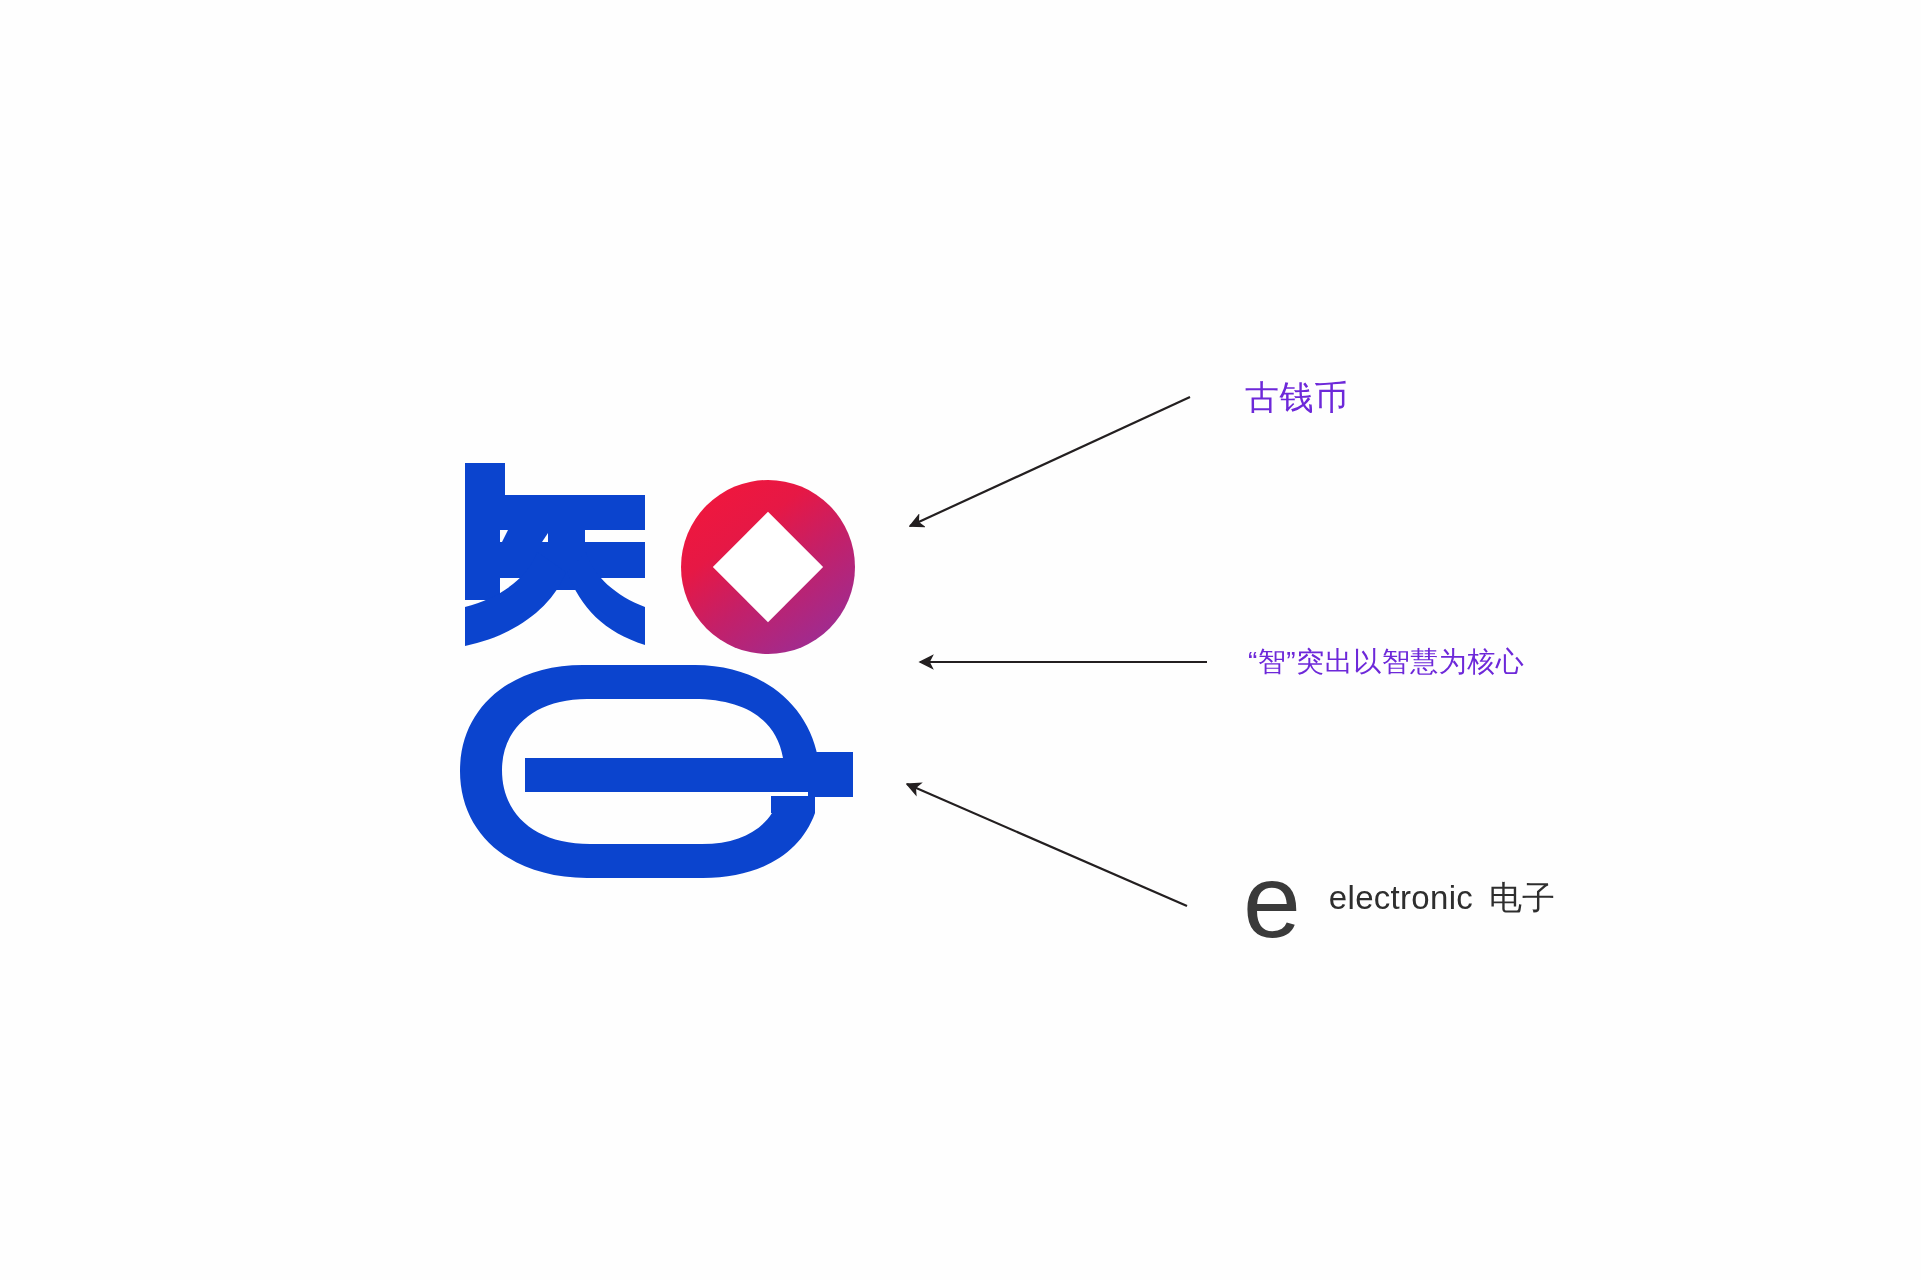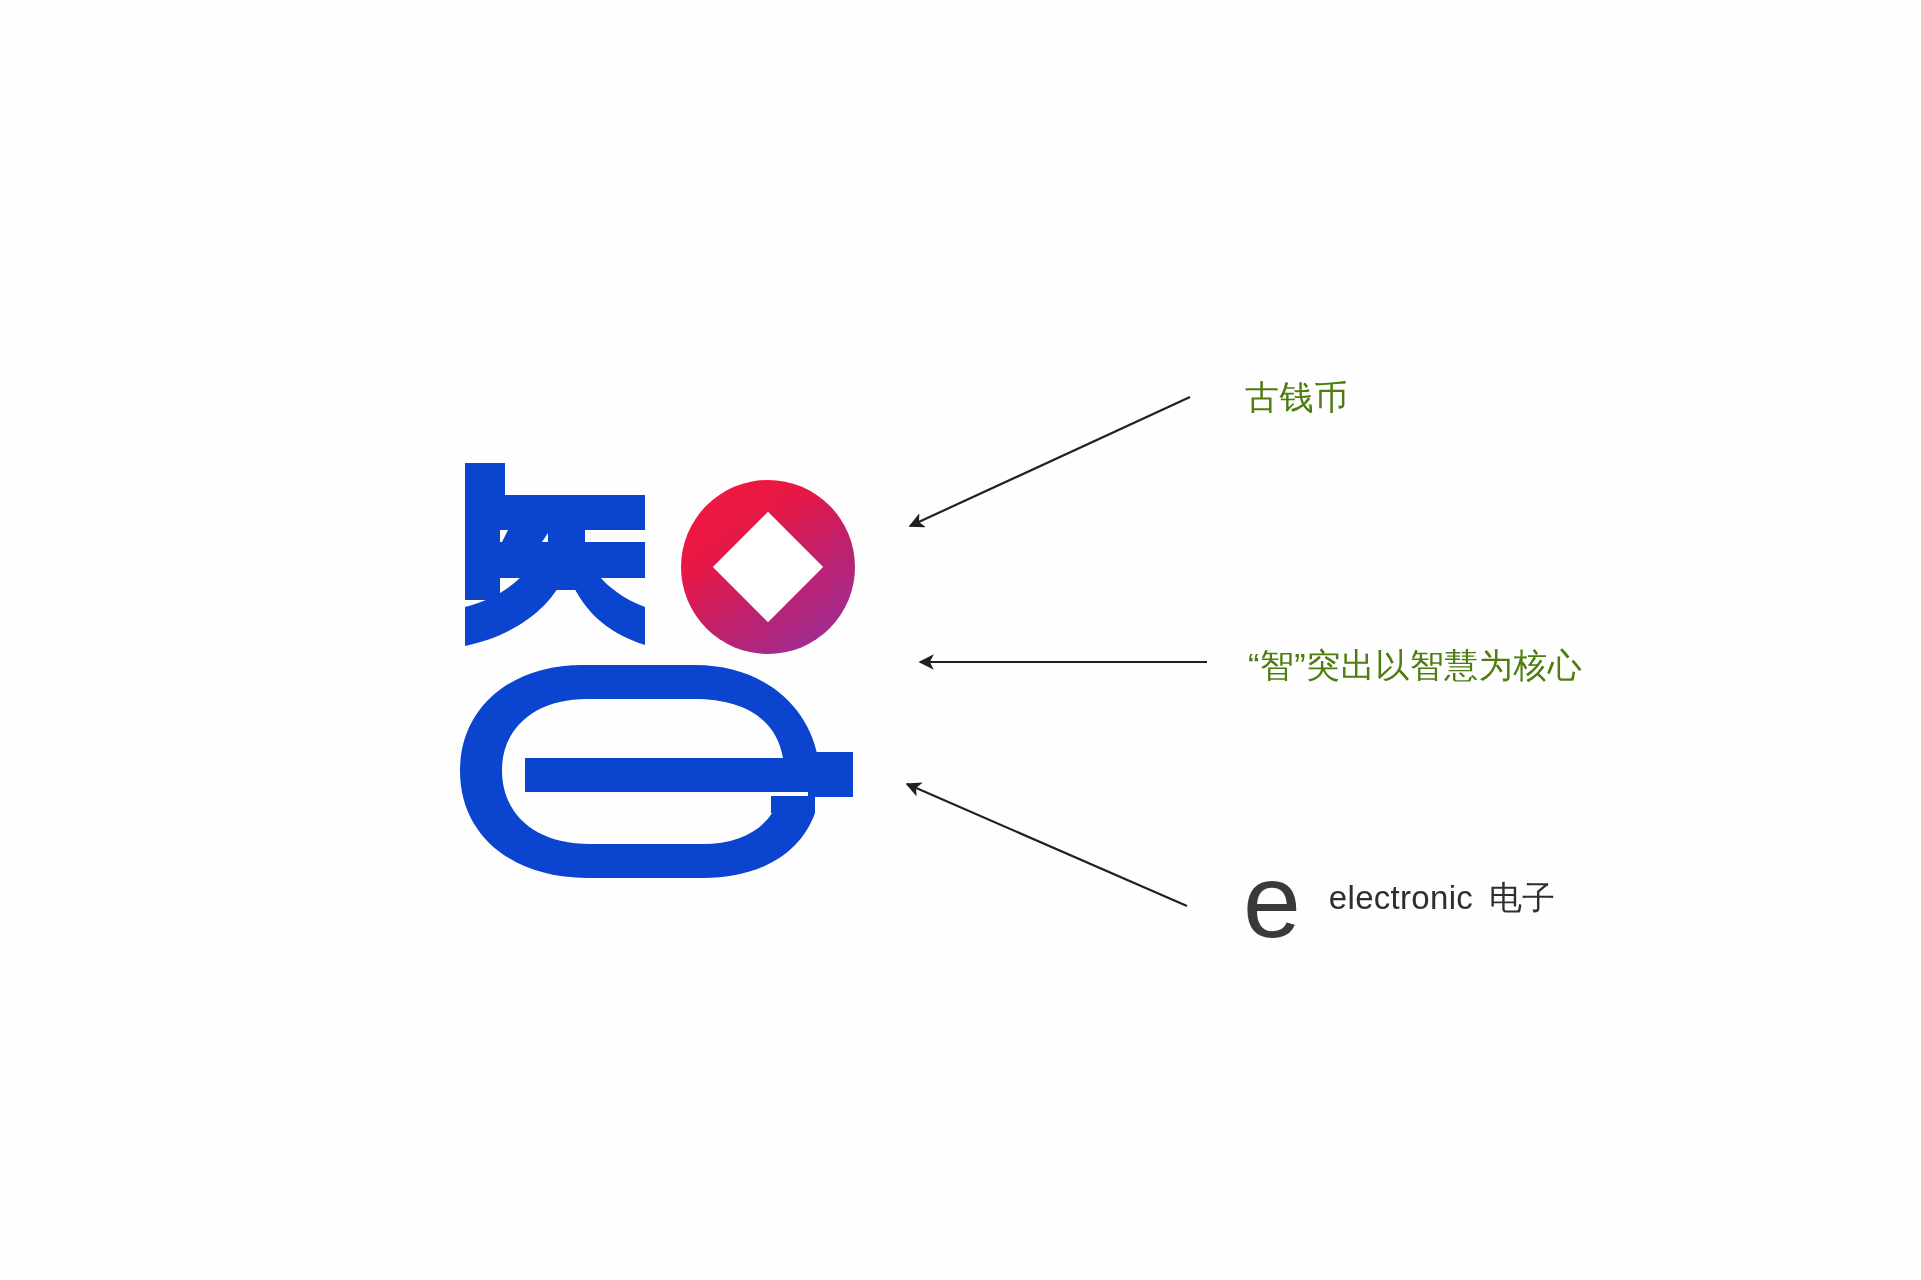--- a/index.html
+++ b/index.html
@@ -40,35 +40,35 @@
     left: 0;
     top: 0;
     width: 1921px;
     height: 1280px;
     pointer-events: none;
   }
 
   
   .annotation {
     position: absolute;
-    color: #4d7c0f;
+    color: #6d28d9;
     font-family: "Liberation Sans", "DejaVu Sans", sans-serif;
     white-space: nowrap;
     letter-spacing: 0.5px;
   }
   #ann-coin {
     left: 1245px;
     top: 377px;
     font-size: 34px;
     line-height: 1.2;
   }
   #ann-wisdom {
     left: 1248px;
     top: 645px;
-    font-size: 34px;
+    font-size: 28px;
     line-height: 1.2;
   }
 
   #ann-e-block {
     position: absolute;
     left: 1243px;
     top: 862px;
     display: flex;
     align-items: flex-start;
     gap: 28px;

